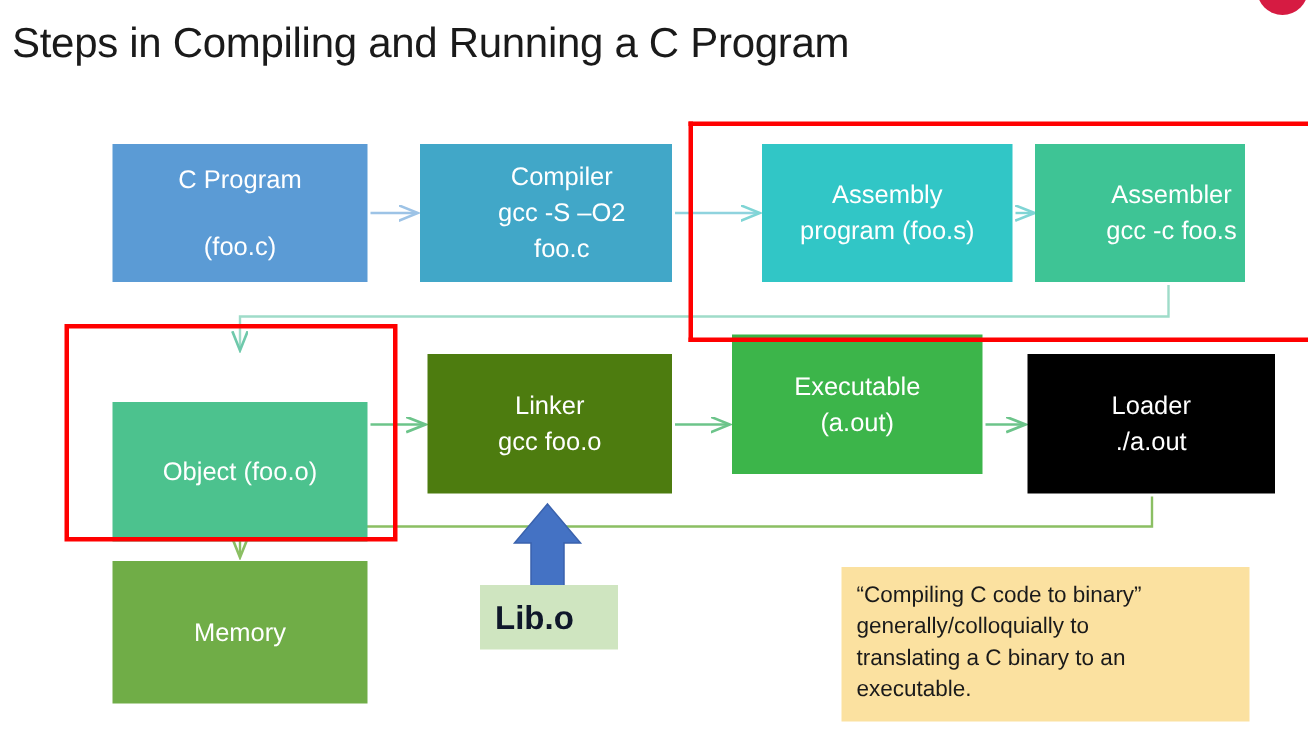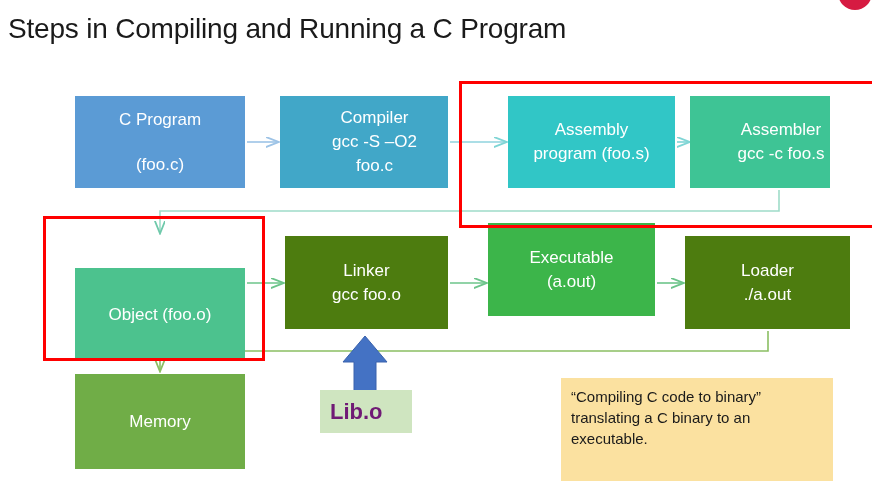--- a/index.html
+++ b/index.html
@@ -66,21 +66,21 @@
     left: 320px;
     top: 390px;
     width: 92px;
     height: 43px;
     background: #cfe5c0;
     display: flex;
     align-items: center;
     justify-content: flex-start;
     padding-left: 10px;
     box-sizing: border-box;
-    color: #701a75;
+    color: #0f172a;
     font-size: 22px;
     font-weight: bold;
   }
 
   
   #note-box {
     position: absolute;
     left: 561px;
     top: 378px;
     width: 272px;
@@ -195,35 +195,36 @@
   <div class="box" style="left:285px; top:236px; width:163px; height:93px; background:#4d7c0f;">
     <span class="ln">Linker</span>
     <span class="ln">gcc foo.o</span>
   </div>
 
   <div class="box" style="left:488px; top:223px; width:167px; height:93px; background:#3cb54a;">
     <span class="ln">Executable</span>
     <span class="ln">(a.out)</span>
   </div>
 
-  <div class="box" style="left:685px; top:236px; width:165px; height:93px; background:#4d7c0f;">
+  <div class="box" style="left:685px; top:236px; width:165px; height:93px; background:#000000;">
     <span class="ln">Loader</span>
     <span class="ln">./a.out</span>
   </div>
 
   <div class="box" style="left:75px; top:374px; width:170px; height:95px; background:#70ad47;">
     <span class="ln">Memory</span>
   </div>
 
   <div id="libo-box">
     <span>Lib.o</span>
   </div>
 
   <div id="note-box">
     <div>“Compiling C code to binary”</div>
+    <div>generally/colloquially to</div>
     <div>translating a C binary to an</div>
     <div>executable.</div>
   </div>
 
   <div class="red-rect" id="red-rect-top"></div>
   <div class="red-rect" id="red-rect-left"></div>
 
 </div>
 
 </body></html>

